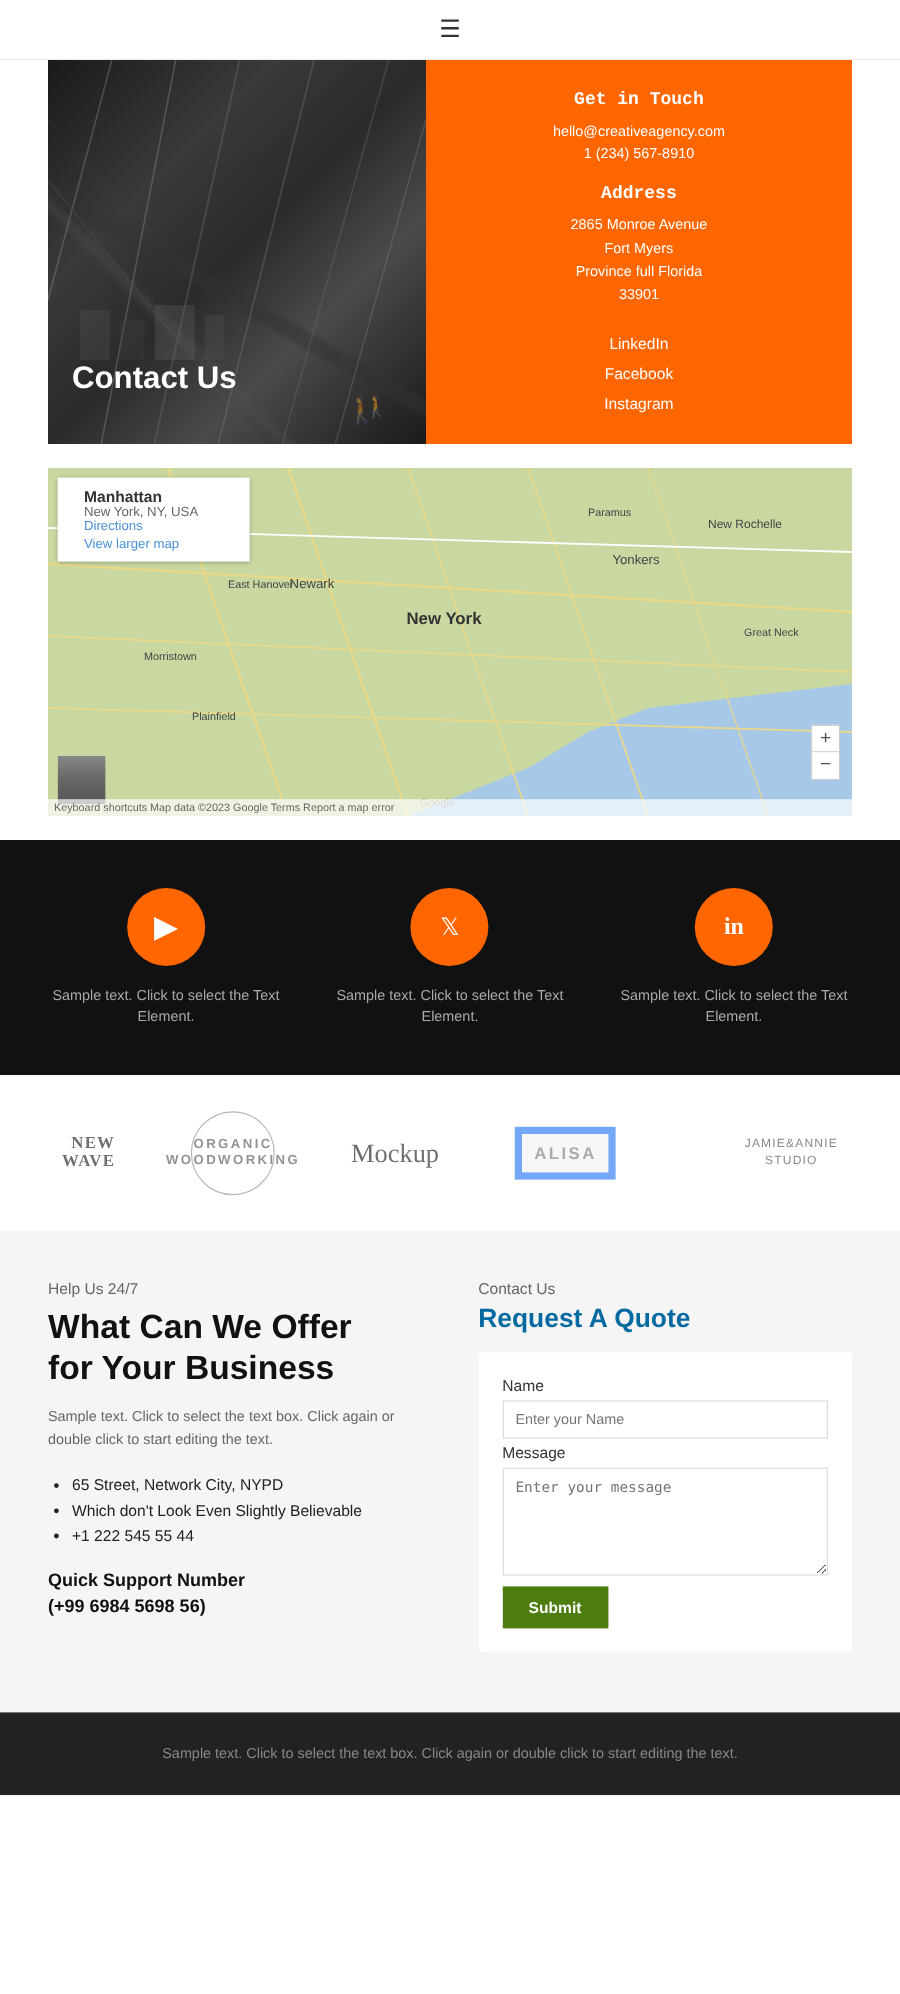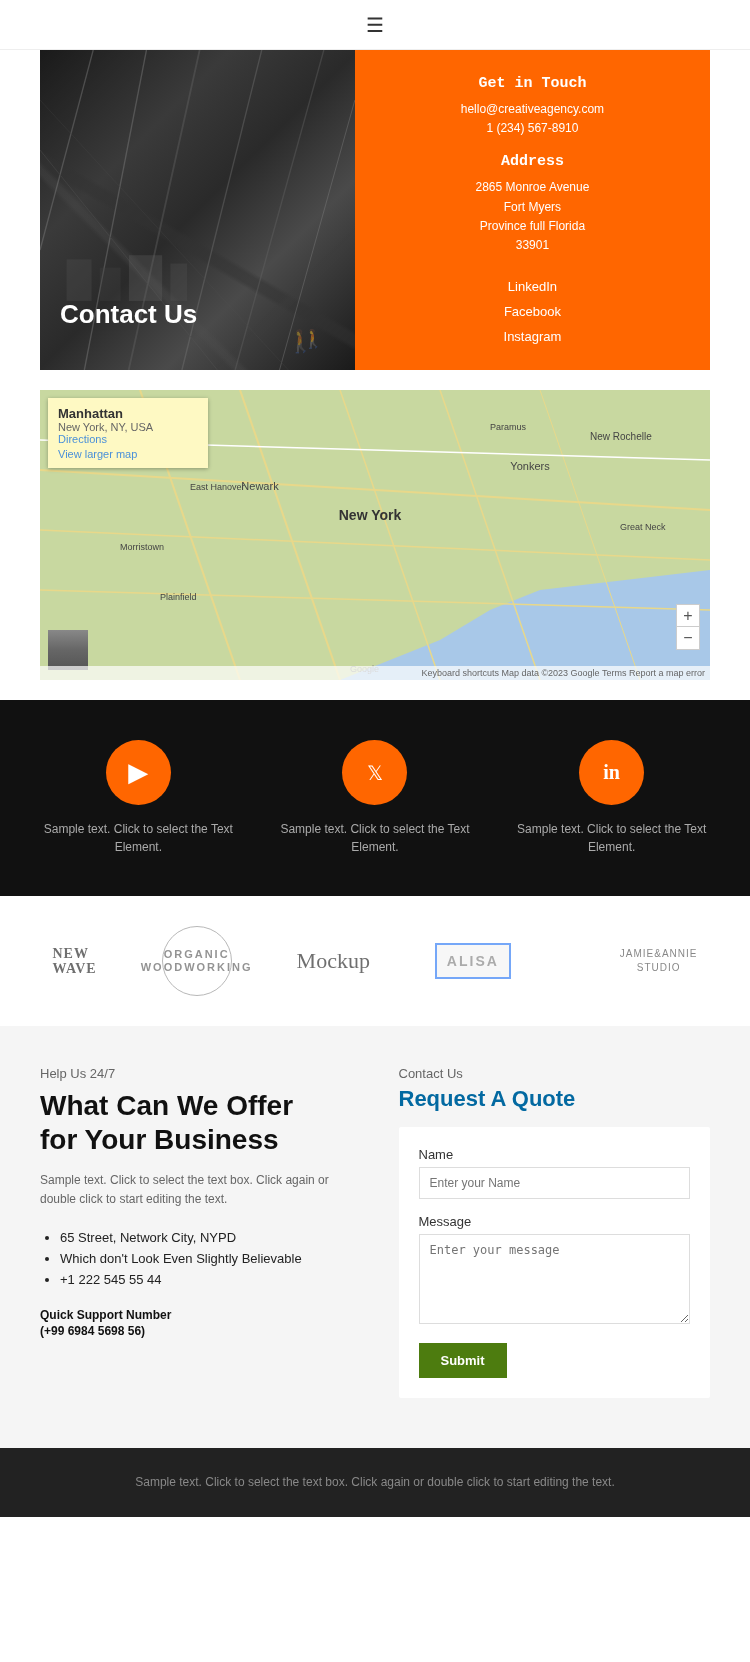--- a/index.html
+++ b/index.html
@@ -112,22 +112,22 @@
     }
     
     .map-svg {
       width: 100%;
       height: 100%;
     }
     .map-overlay-box {
       position: absolute;
       top: 8px;
       left: 8px;
-      background: #fef9c3;
-      padding: 8px 10px;
+      background: #ffffff;
+      padding: 8px 22px;
       font-size: 11px;
       box-shadow: 0 1px 4px rgba(0,0,0,0.3);
       min-width: 160px;
     }
     .map-overlay-box .location-name {
       font-weight: bold;
       font-size: 13px;
       color: #333;
     }
     .map-overlay-box .location-sub {
@@ -171,21 +171,20 @@
     .map-zoom-btn:last-child { border-bottom: none; }
     .map-footer {
       position: absolute;
       bottom: 0;
       right: 0;
       left: 0;
       background: rgba(255,255,255,0.7);
       font-size: 9px;
       color: #666;
       padding: 2px 5px;
-      text-align: right;
     }
     .map-street-view {
       position: absolute;
       bottom: 10px;
       left: 8px;
       width: 40px;
       height: 40px;
       background: #888;
       overflow: hidden;
     }
@@ -237,21 +236,21 @@
       align-items: center;
       justify-content: center;
       opacity: 0.7;
     }
     .logo-text-newwave {
       font-size: 14px;
       font-weight: bold;
       text-transform: uppercase;
       letter-spacing: 1px;
       line-height: 1.1;
-      text-align: left;
+      text-align: right;
       color: #333;
       font-family: serif;
     }
     .logo-text-organic {
       font-size: 11px;
       font-weight: bold;
       text-transform: uppercase;
       letter-spacing: 2px;
       color: #666;
       border: 1px solid #999;
@@ -269,21 +268,21 @@
       font-size: 22px;
       font-family: cursive;
       color: #333;
     }
     .logo-text-alisa {
       font-size: 14px;
       font-weight: bold;
       text-transform: uppercase;
       color: #888;
       letter-spacing: 2px;
-      border: 2px solid #3b82f6;
+      border: 6px solid #3b82f6;
       padding: 8px 10px;
       background: #f5f5f5;
     }
     .logo-text-jamie {
       font-size: 10px;
       text-transform: uppercase;
       letter-spacing: 1px;
       color: #555;
       text-align: center;
       line-height: 1.4;
@@ -326,21 +325,21 @@
       padding-left: 20px;
       margin-bottom: 20px;
     }
     .help-list li {
       font-size: 13px;
       color: #222;
       margin-bottom: 6px;
       font-weight: 500;
     }
     .quick-support {
-      font-size: 12px;
+      font-size: 15px;
       font-weight: bold;
       color: #111;
       line-height: 1.4;
     }
 
     .contact-form-section h3 {
       font-size: 13px;
       color: #666;
       margin-bottom: 5px;
       font-weight: normal;
@@ -350,21 +349,21 @@
       font-weight: 900;
       color: #0369a1;
       margin-bottom: 15px;
     }
     .form-card {
       background: #fff;
       padding: 20px;
       border-radius: 2px;
     }
     .form-group {
-      margin-bottom: 15px;
+      margin-bottom: 4px;
     }
     .form-group label {
       display: block;
       font-size: 13px;
       color: #333;
       margin-bottom: 5px;
       font-weight: 500;
     }
     .form-group input {
       width: 100%;

